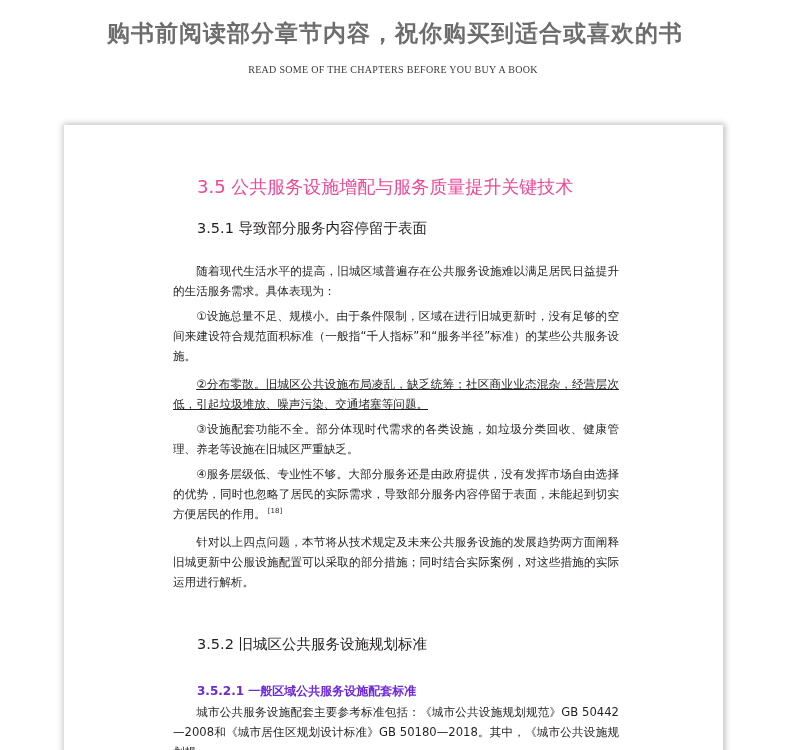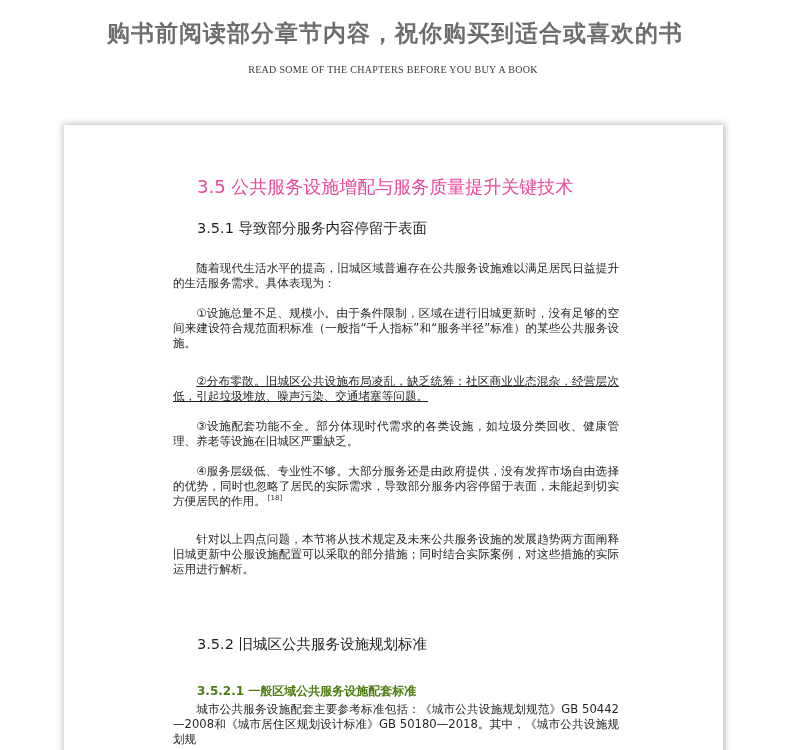--- a/index.html
+++ b/index.html
@@ -71,29 +71,29 @@
     }
     .h2.first { top: 94px; }
     .h2.second { top: 510px; }
     .h3 {
       position: absolute;
       left: 24px;
       top: 558px;
       font-size: 12px;
       font-weight: bold;
       white-space: nowrap;
-      color: #4d7c0f;
+      color: #6d28d9;
       text-align: right;
     }
     .para {
       position: absolute;
       left: 0;
       width: 446px;
       font-size: 11.6px;
-      line-height: 15px;
+      line-height: 20px;
       text-indent: 2em;
       text-align: justify;
       color: #231f20;
       font-family: "DejaVu Sans", sans-serif;
     }
     .p1 { top: 136px; }
     .p2 { top: 181px; }
     .p3 { top: 249px; text-decoration: underline; }
     .p4 { top: 294px; }
     .p5 { top: 339px; }

